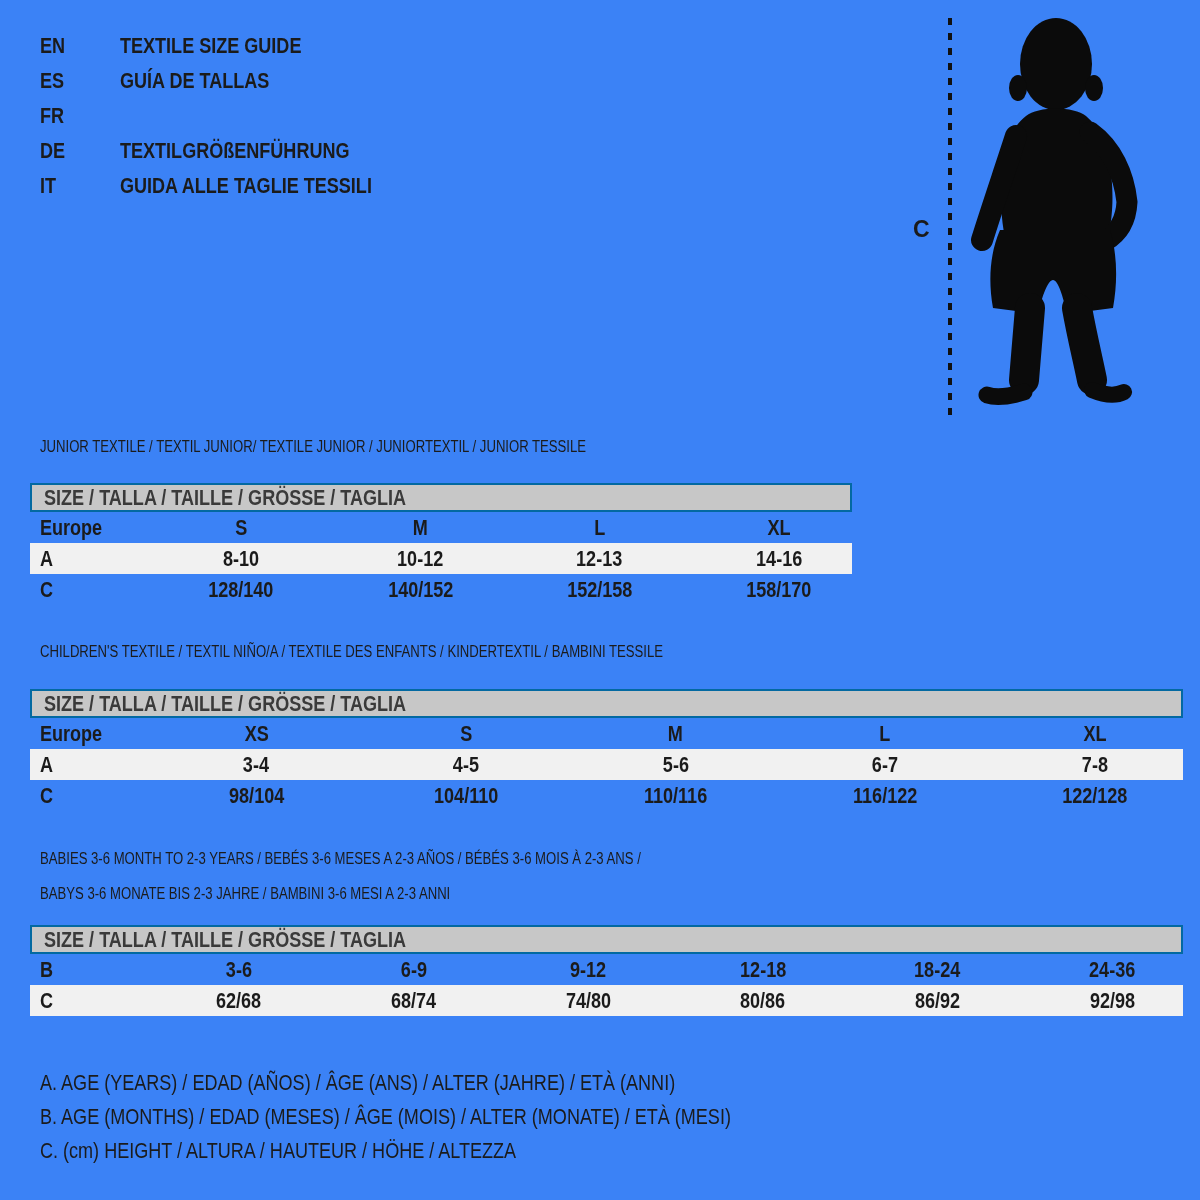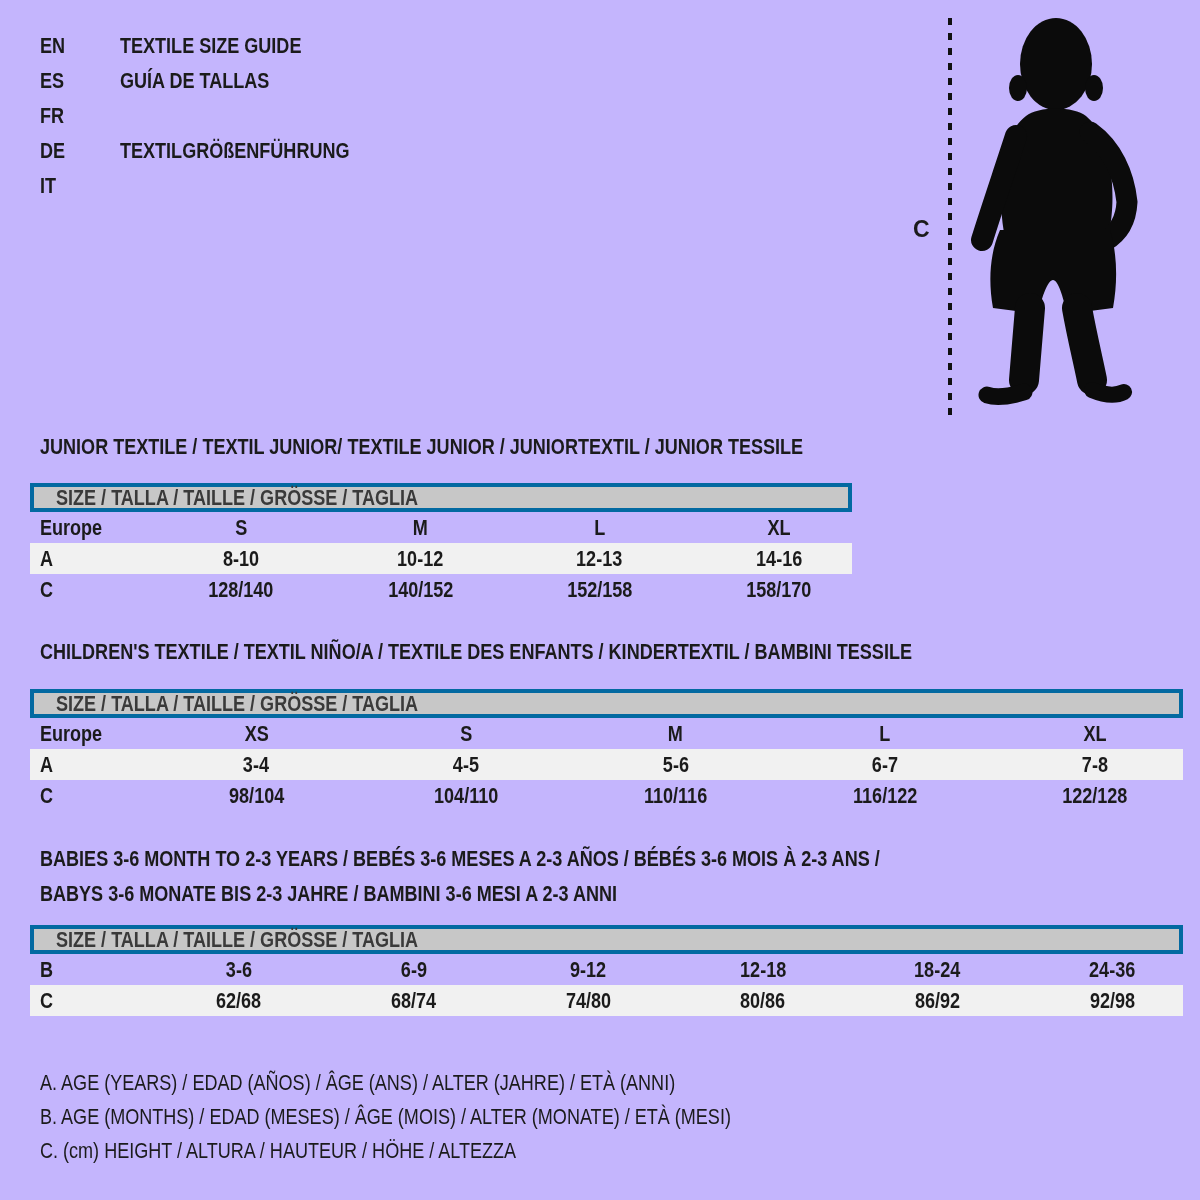--- a/index.html
+++ b/index.html
@@ -1,18 +1,18 @@
 <!DOCTYPE html>
 <html><head>
 <meta charset="utf-8">
 <style>
   html,body { margin:0; padding:0; background:#ffffff; }
   .canvas {
     position:relative; width:1200px; height:1200px;
-    background:#c4b5fd; overflow:hidden;
+    background:#3b82f6; overflow:hidden;
     font-family:"Liberation Sans", sans-serif;
     color:#1b1b1b;
     -webkit-font-smoothing:antialiased;
   }
   
   .cnd  { display:inline-block; transform:scaleX(0.82); transform-origin:center; white-space:nowrap; }
   .cndl { display:inline-block; transform:scaleX(0.82); transform-origin:left;  white-space:nowrap; }
 
   
   .lang-list { position:absolute; left:40px; top:28px; }
@@ -20,35 +20,35 @@
                font-size:22px; font-weight:700; }
   .lang-code { width:80px; }
 
   
   .marker-line { position:absolute; left:946px; top:16px; }
   .marker-c    { position:absolute; left:913px; top:216px;
                  font-size:23px; font-weight:700; }
   .silhouette  { position:absolute; left:966px; top:18px; }
 
   
-  .section-title { position:absolute; left:40px; font-size:22px; font-weight:700;
+  .section-title { position:absolute; left:40px; font-size:16px; font-weight:400;
                    line-height:35px; }
   .title-1 { top:429px; }
   .title-2 { top:634px; }
   .title-3 { top:841px; }
 
   
   .size-table { position:absolute; left:30px; }
   .t1 { top:483px; width:822px;  }
   .t2 { top:689px; width:1153px; }
   .t3 { top:925px; width:1153px; }
   .size-bar {
     height:29px; box-sizing:border-box;
-    background:#c7c7c7; border:4px solid #0369a1;
-    display:flex; align-items:center; padding-left:22px;
+    background:#c7c7c7; border:2px solid #0369a1;
+    display:flex; align-items:flex-start; padding-left:12px;
     font-size:22px; font-weight:700; color:#3a3a3a;
   }
   .trow { display:grid; height:31px; align-items:center;
           font-size:22px; font-weight:700;gap:33px; }
   .t1 .trow { grid-template-columns:105px repeat(4,1fr); }
   .t2 .trow { grid-template-columns:105px repeat(5,1fr); }
   .t3 .trow { grid-template-columns:105px repeat(6,1fr); }
   .rows .trow:nth-child(2) { background:#f1f1f1; }
   .rlabel { padding-left:10px; text-align:left; }
   .cell   { text-align:center; }
@@ -74,20 +74,21 @@
     </div>
     <div class="lang-row">
       <span class="lang-code"><span class="cndl">FR</span></span>
     </div>
     <div class="lang-row">
       <span class="lang-code"><span class="cndl">DE</span></span>
       <span class="lang-label"><span class="cndl">TEXTILGRÖßENFÜHRUNG</span></span>
     </div>
     <div class="lang-row">
       <span class="lang-code"><span class="cndl">IT</span></span>
+      <span class="lang-label"><span class="cndl">GUIDA ALLE TAGLIE TESSILI</span></span>
     </div>
   </div>
 
   <span class="marker-c">C</span>
   <svg class="marker-line" width="8" height="402" viewBox="0 0 8 402">
     <line x1="4" y1="2" x2="4" y2="400" stroke="#111111" stroke-width="4" stroke-dasharray="7 8"></line>
   </svg>
   <svg class="silhouette" width="174" height="400" viewBox="0 0 174 400">
     <g fill="#0b0b0b" stroke="none">
 

